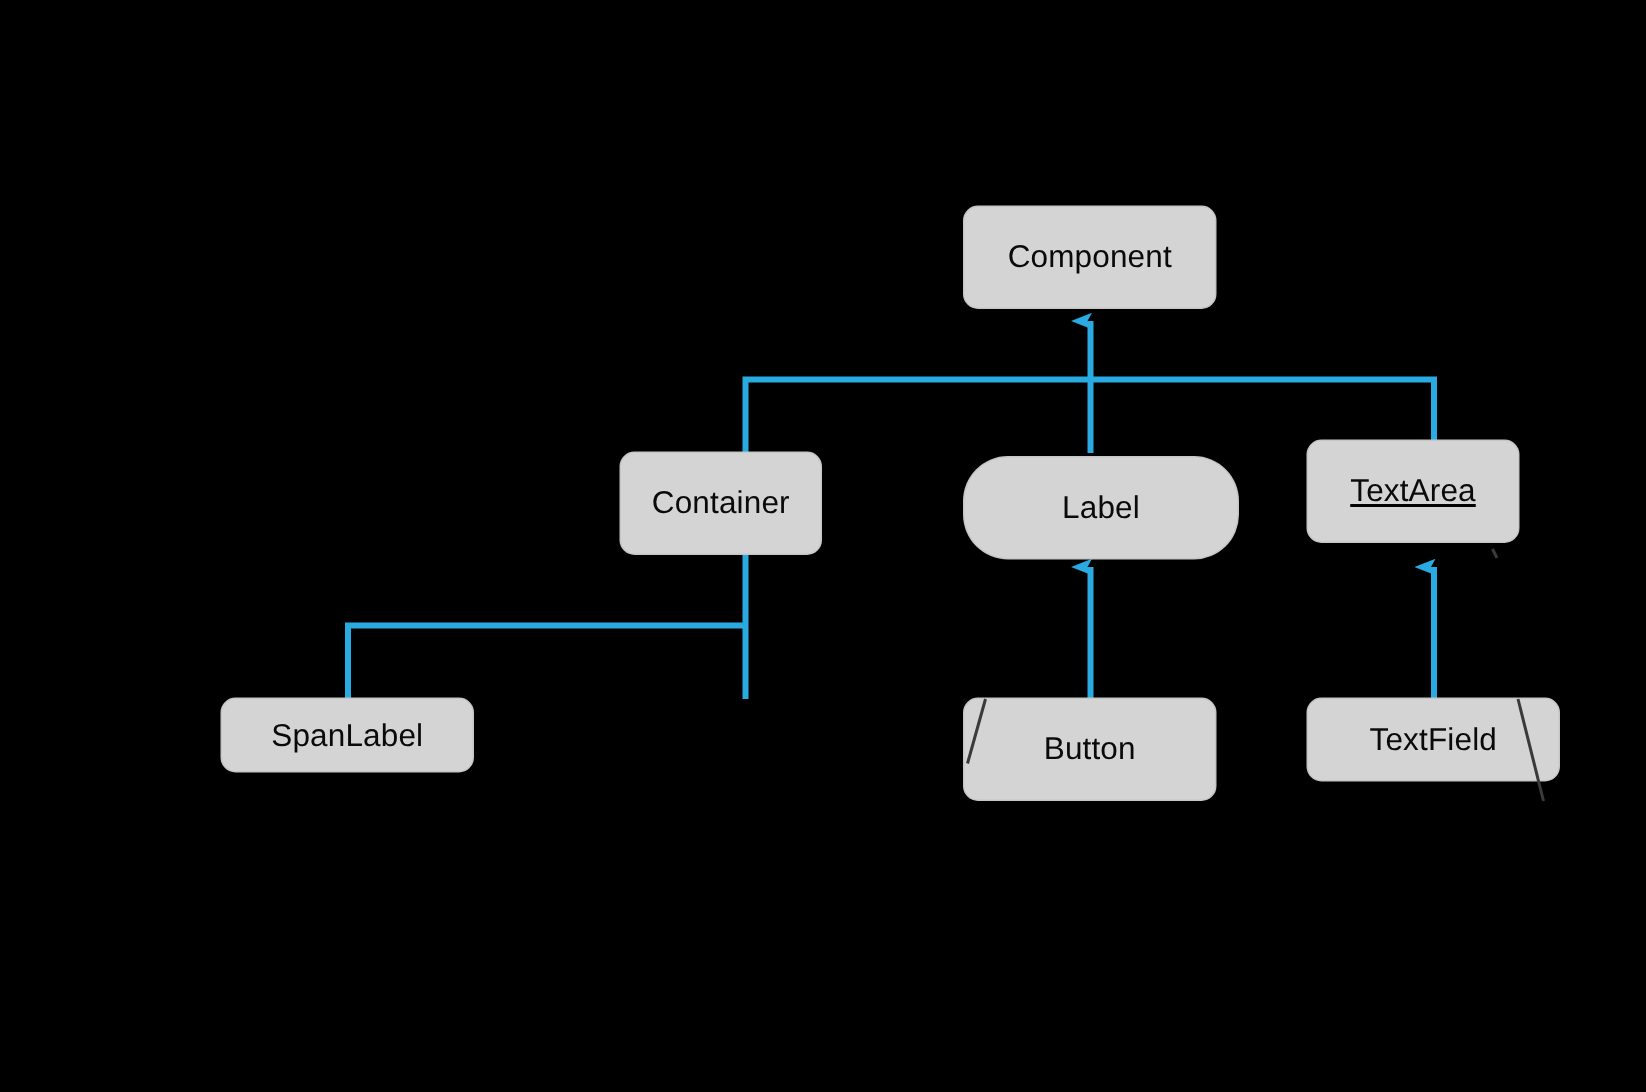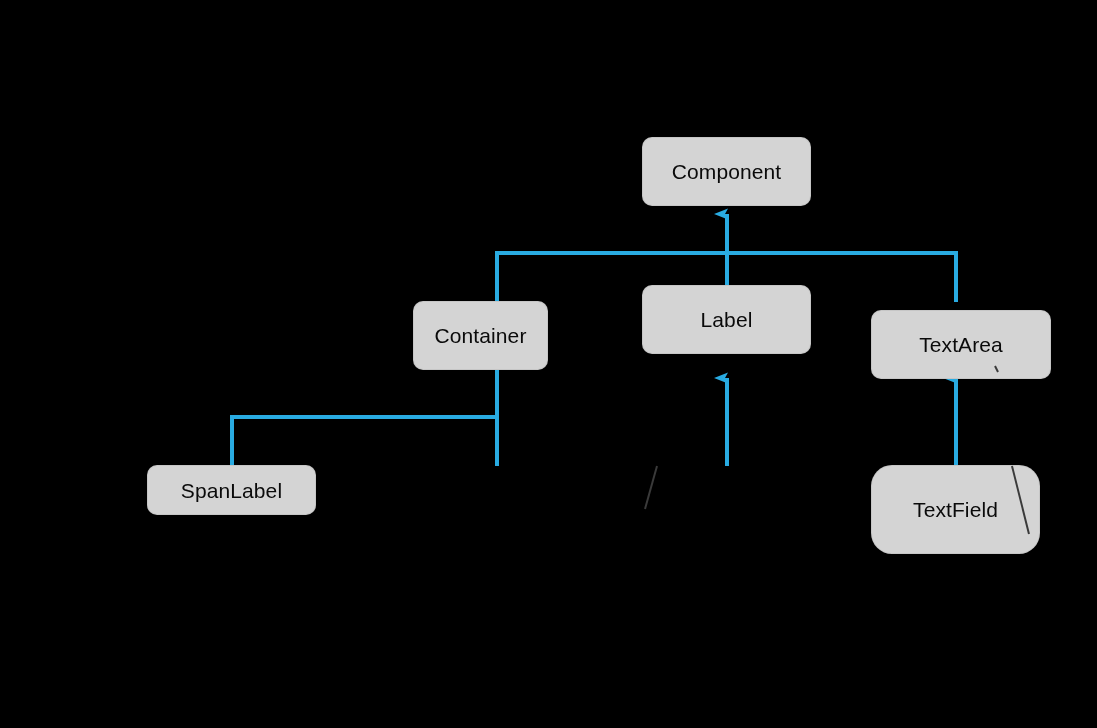--- a/index.html
+++ b/index.html
@@ -85,31 +85,34 @@
   </svg>
 
   <div class="node" style="left:643px; top:138px; width:167px; height:67px;justify-content:center;">
     <span class="node-label">Component</span>
   </div>
 
   <div class="node" style="left:414px; top:302px; width:133px; height:67px;">
     <span class="node-label">Container</span>
   </div>
 
-  <div class="node" style="left:643px; top:286px; width:167px; height:67px;">
+  <div class="node" style="left:643px; top:305px; width:182px; height:67px;border-radius:29px;">
     <span class="node-label">Label</span>
   </div>
 
-  <div class="node" style="left:872px; top:311px; width:178px; height:67px;">
+  <div class="node" style="left:872px; top:294px; width:140px; height:67px;text-decoration:underline;">
     <span class="node-label">TextArea</span>
   </div>
 
   <div class="node" style="left:148px; top:466px; width:167px; height:48px;">
     <span class="node-label">SpanLabel</span>
   </div>
 
 
+  <div class="node" style="left:643px; top:466px; width:167px; height:67px;">
+    <span class="node-label">Button</span>
+  </div>
 
-  <div class="node" style="left:872px; top:466px; width:167px; height:87px;border-radius:20px;">
+  <div class="node" style="left:872px; top:466px; width:167px; height:54px;">
     <span class="node-label">TextField</span>
   </div>
 
 </div>
 
 </body></html>

